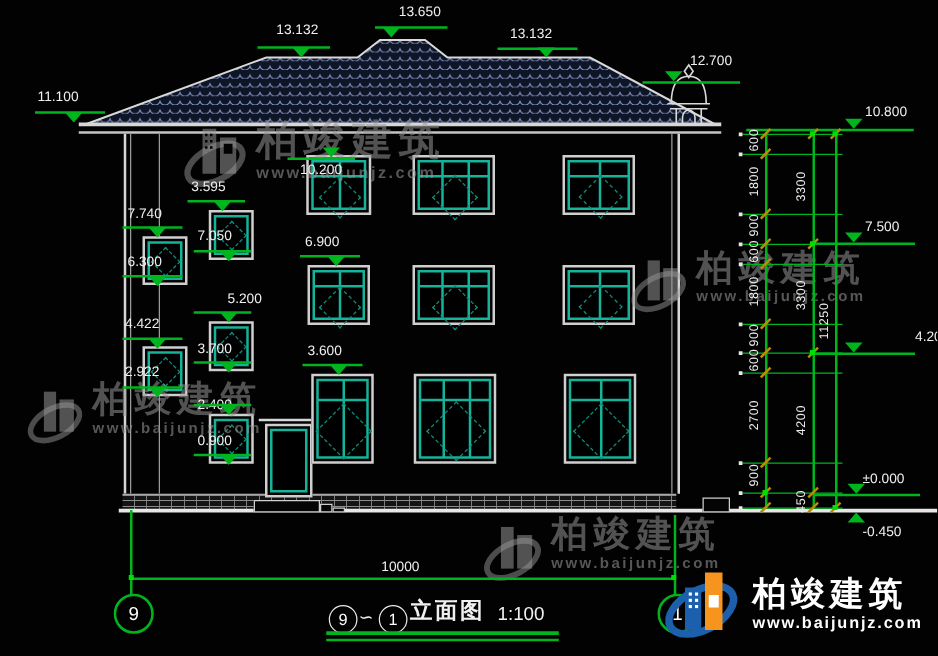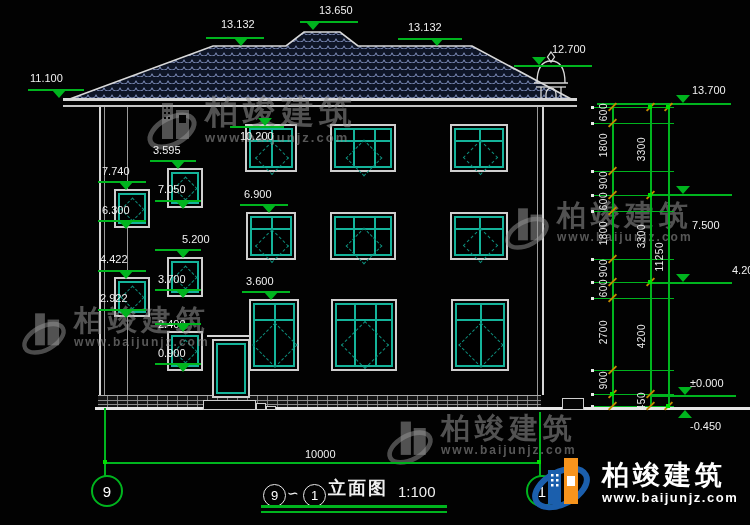--- a/index.html
+++ b/index.html
@@ -314,24 +314,24 @@
     <div class="tri" style="left:119px;top:310px;"></div>
 
   <div class="t" style="left:158px;top:318px;">2.400</div>
   <div class="gl" style="left:155px;top:323px;width:46px;"></div>
     <div class="tri" style="left:176px;top:324px;"></div>
 
   <div class="t" style="left:158px;top:347px;">0.900</div>
   <div class="gl" style="left:155px;top:363px;width:46px;"></div>
     <div class="tri" style="left:176px;top:364px;"></div>
 
-  <div class="t" style="left:692px;top:84px;">13.700</div>
+  <div class="t" style="left:692px;top:84px;">10.800</div>
   <div class="gl" style="left:597px;top:103px;width:134px;"></div>
     <div class="tri" style="left:676px;top:95px;"></div>
-  <div class="t" style="left:692px;top:176px;margin-top:43px;">7.500</div>
+  <div class="t" style="left:692px;top:176px;">7.500</div>
   <div class="gl" style="left:650px;top:194px;width:82px;"></div>
     <div class="tri" style="left:676px;top:186px;"></div>
   <div class="t" style="left:692px;top:264px;margin-left:40px;">4.200</div>
   <div class="gl" style="left:650px;top:282px;width:82px;"></div>
     <div class="tri" style="left:676px;top:274px;"></div>
   <div class="t" style="left:690px;top:377px;">±0.000</div>
   <div class="gl" style="left:652px;top:395px;width:84px;"></div>
     <div class="tri" style="left:678px;top:387px;"></div>
   <div class="triu" style="left:678px;top:410px;"></div>
   <div class="t" style="left:690px;top:420px;">-0.450</div>

